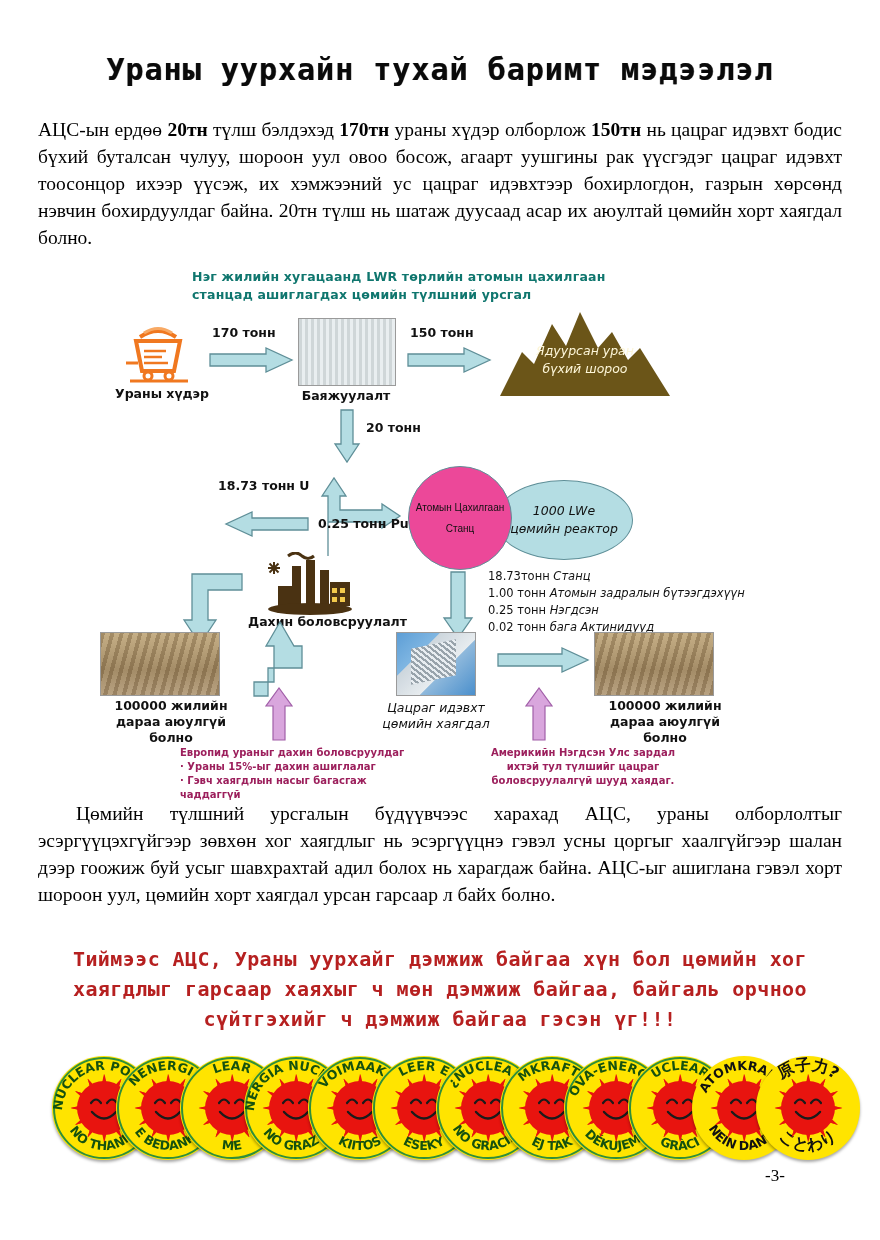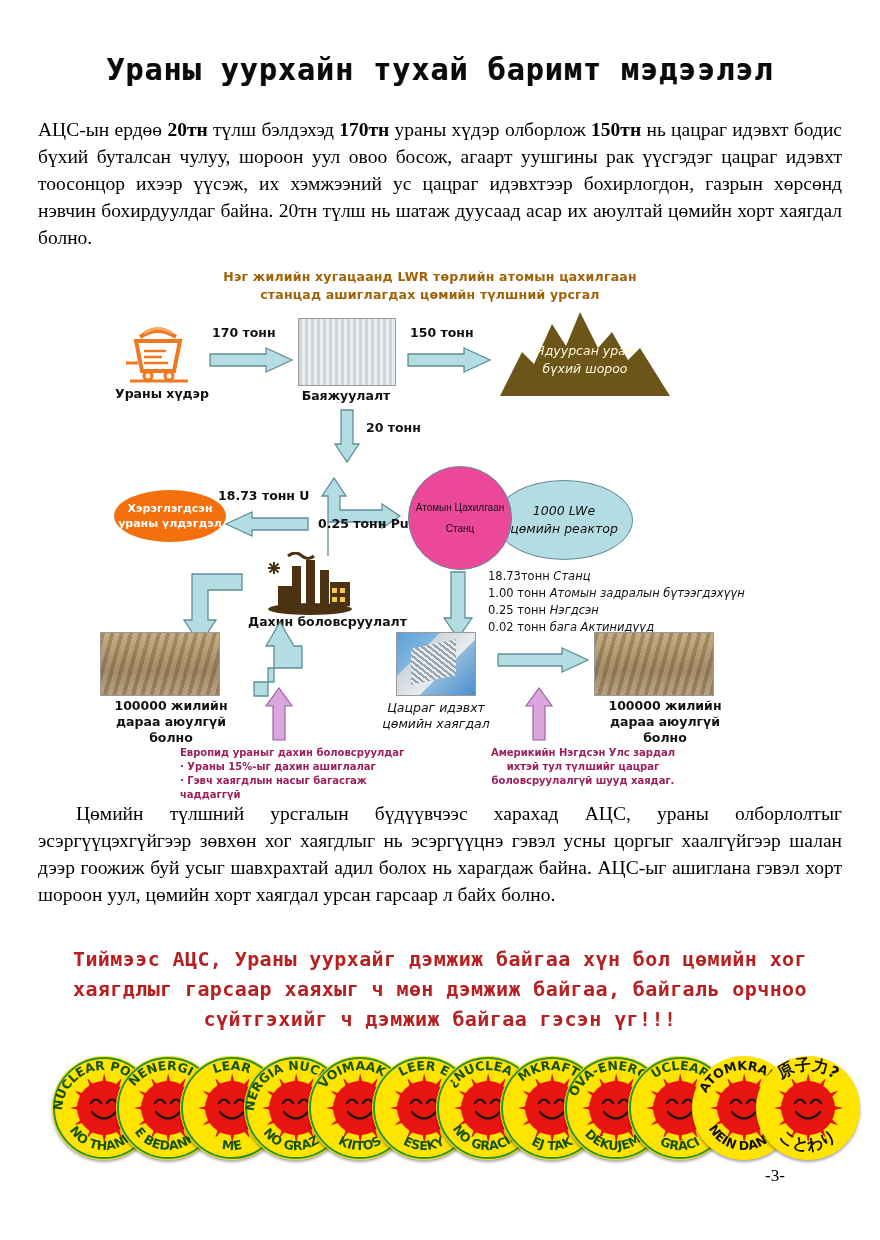--- a/index.html
+++ b/index.html
@@ -37,23 +37,23 @@
   }
 
   .page-number{
     position:absolute;left:745px;top:1166px;width:60px;text-align:center;
     font-family:"Liberation Serif", serif;font-size:17px;color:#000;
   }
 
   
   .diagram{position:absolute;left:100px;top:268px;width:680px;height:520px;}
   .dg-title{
-    position:absolute;left:80px;top:0px;width:500px;text-align:center;
+    position:absolute;left:92px;top:0px;width:500px;
     font-family:"DejaVu Sans", sans-serif;font-size:12.5px;font-weight:bold;
-    line-height:18px;color:#a16207;letter-spacing:.2px;
+    line-height:18px;color:#0f766e;letter-spacing:.2px;
   }
   .lbl{
     position:absolute;font-family:"DejaVu Sans", sans-serif;
     font-size:12.5px;font-weight:bold;color:#111;line-height:16px;
   }
   .lbl.i{font-style:italic;font-weight:normal;}
   .amt{
     position:absolute;font-family:"DejaVu Sans", sans-serif;
     font-size:12.5px;font-weight:bold;color:#111;
   }
@@ -223,31 +223,25 @@
 
     <div class="ellipse-reactor" style="left:395px;top:212px;width:136px;height:78px;">
       <div>
         <div>1000 LWe</div>
         <div>цөмийн реактор</div>
       </div>
     </div>
 
     <div class="circle-acs" style="left:308px;top:198px;width:102px;height:102px;">Атомын Цахилгаан Станц</div>
 
-    <div class="amt" style="left:118px;top:220px;">18.73 тонн U</div>
+    <div class="amt" style="left:118px;top:210px;">18.73 тонн U</div>
     <svg class="arrow" style="left:122px;top:242px;" width="88" height="28">
       <path d="M86 8 L30 8 L30 2 L4 14 L30 26 L30 20 L86 20 Z" fill="#b4dde3" stroke="#5f8f98" stroke-width="1.3"></path>
     </svg>
 
-    <div class="ellipse-orange" style="left:14px;top:222px;width:112px;height:52px;">
-      <div>
-        <div>Хэрэглэгдсэн</div>
-        <div>ураны үлдэгдэл</div>
-      </div>
-    </div>
 
     <svg class="arrow" style="left:208px;top:198px;" width="96" height="92">
       <path d="M20 90 L20 30 L14 30 L26 12 L38 30 L32 30 L32 44 L74 44 L74 38 L92 50 L74 62 L74 56 L20 56 Z" fill="#b4dde3" stroke="#5f8f98" stroke-width="1.3"></path>
     </svg>
     <div class="amt" style="left:218px;top:248px;">0.25 тонн Pu</div>
 
     <div class="factory" style="left:162px;top:284px;">
       <svg viewBox="0 0 96 64" width="96" height="64">
         <g fill="#4a3212">
           <rect x="30" y="14" width="9" height="40"></rect>

